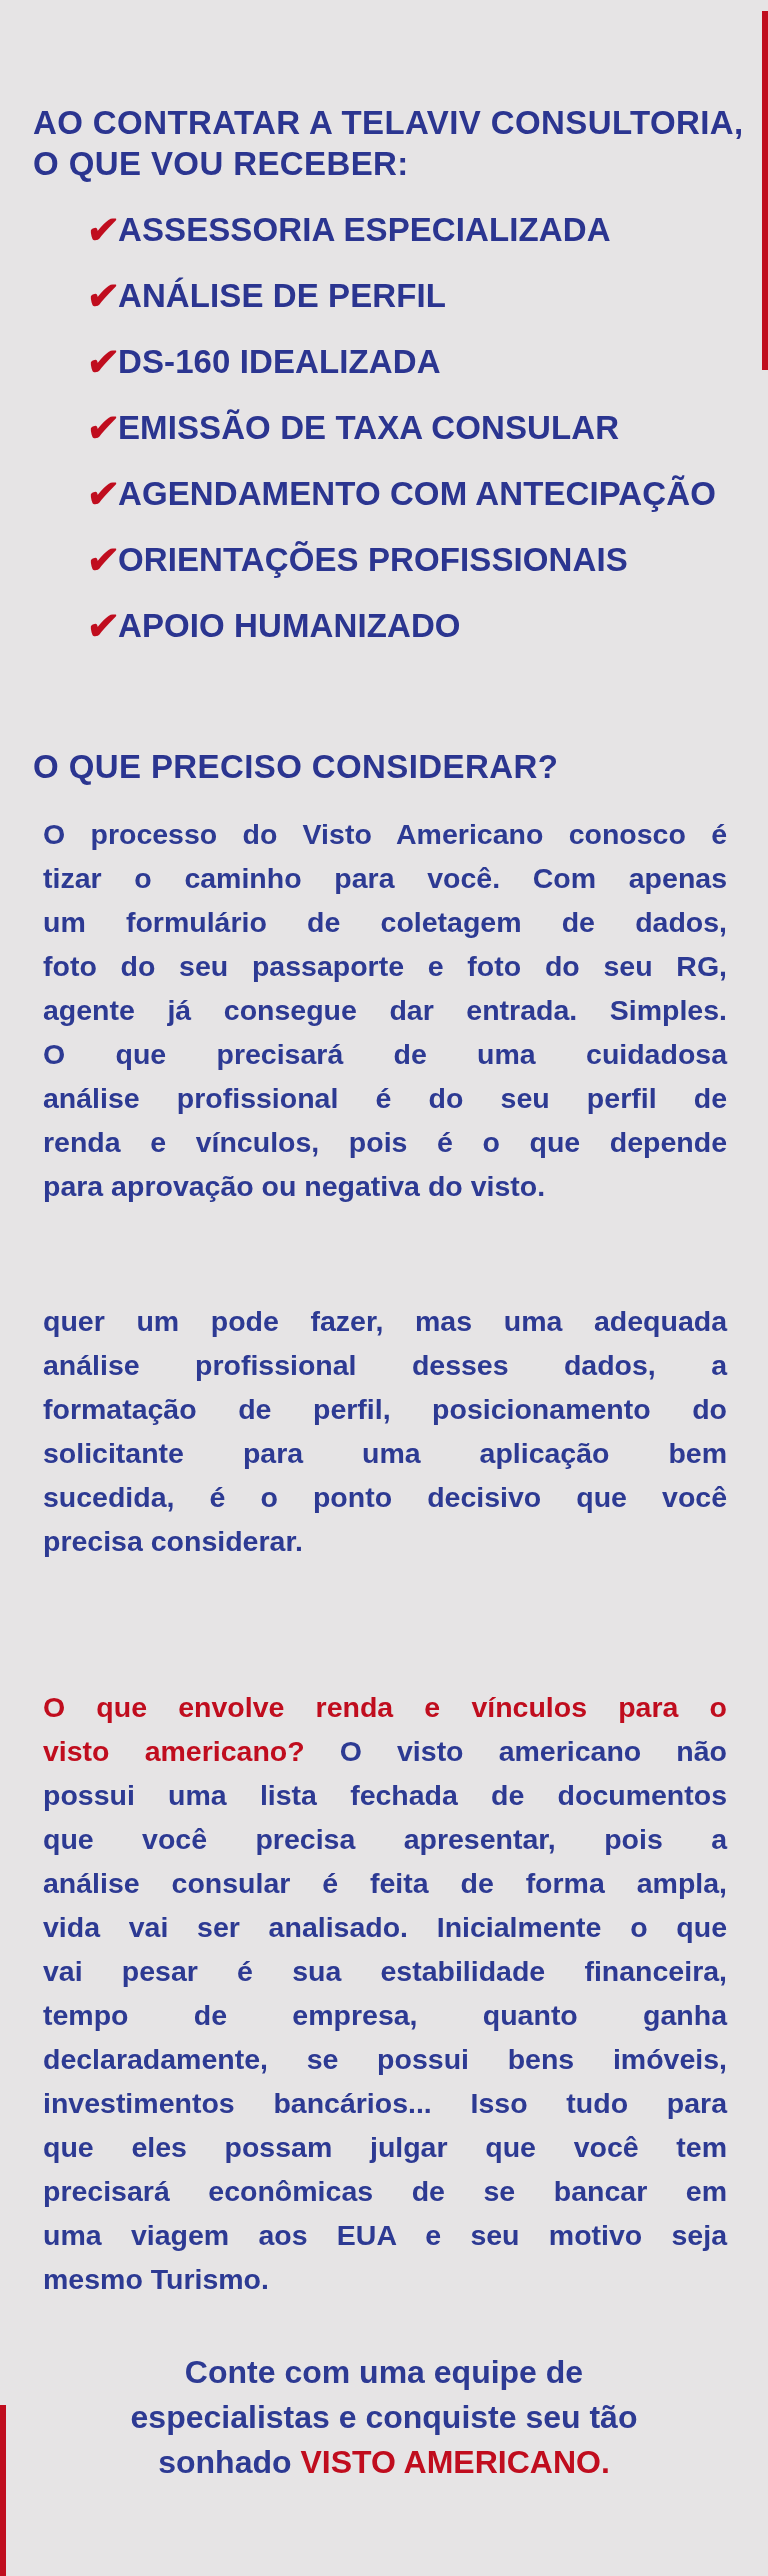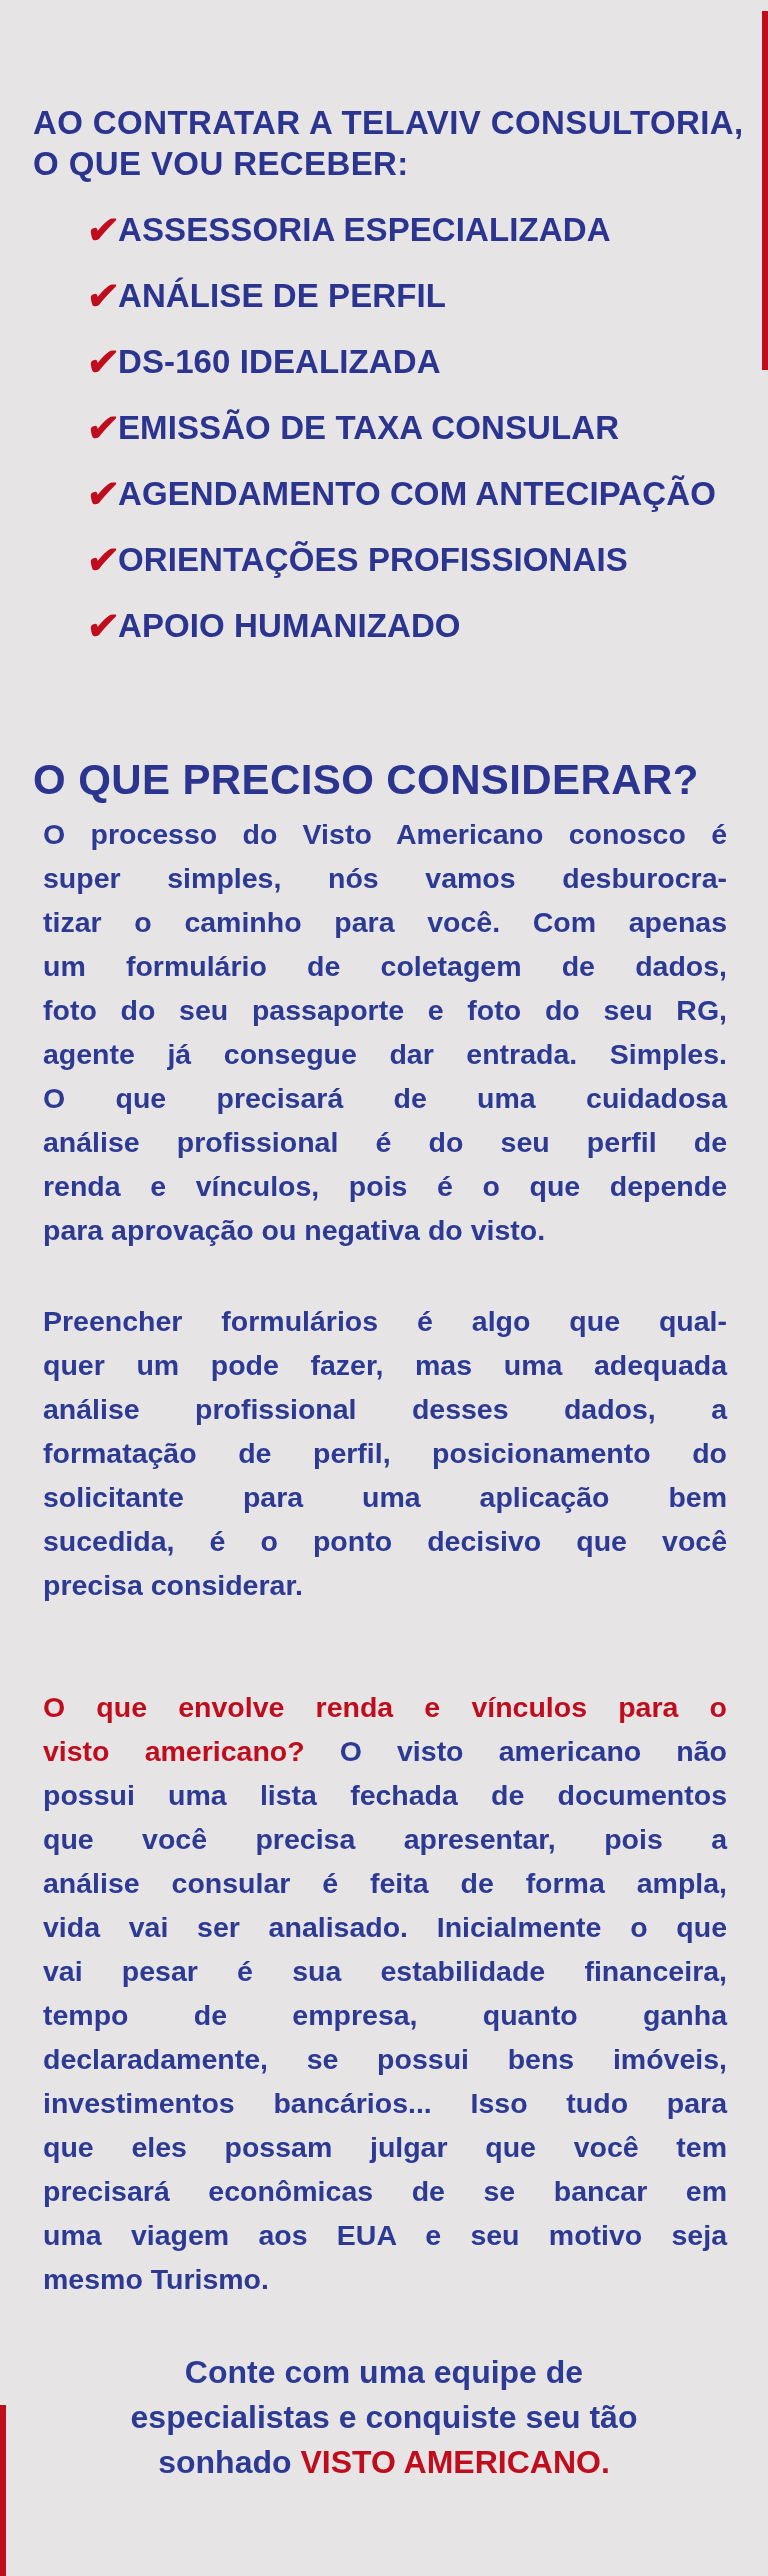--- a/index.html
+++ b/index.html
@@ -36,21 +36,21 @@
     transform:skewX(-6deg);
   }
   .benefits .label{
     color:var(--head,#2b3590);
     font-size:33px;font-weight:bold;letter-spacing:0.1px;
   }
 
   .h2{
     position:absolute;left:33px;top:721px;right:18px;
     color:var(--head,#2b3590);
-    font-size:42px;font-weight:bold;letter-spacing:0.4px;
+    font-size:33px;font-weight:bold;letter-spacing:0.4px;
   }
 
   .para{
     position:absolute;left:43px;width:684px;
     color:var(--body,#2d3a93);
     font-size:28.5px;line-height:44px;font-weight:bold;
   }
   .para .line{
     text-align:justify;
     text-align-last:justify;
@@ -113,33 +113,31 @@
       <li>
         <span class="check">✔</span>
         <span class="label">APOIO HUMANIZADO</span>
       </li>
     </ul>
 
   <h2 class="h2">O QUE PRECISO CONSIDERAR?</h2>
 
   <div class="para p1">
       <div class="line"><span>O processo do Visto Americano conosco é</span></div>
-      <div class="line"><span>super simples, nós vamos desburocra-</span></div>
       <div class="line"><span>tizar o caminho para você. Com apenas</span></div>
       <div class="line"><span>um formulário de coletagem de dados,</span></div>
       <div class="line"><span>foto do seu passaporte e foto do seu RG,</span></div>
       <div class="line"><span>agente já consegue dar entrada. Simples.</span></div>
       <div class="line"><span>O que precisará de uma cuidadosa</span></div>
       <div class="line"><span>análise profissional é do seu perfil de</span></div>
       <div class="line"><span>renda e vínculos, pois é o que depende</span></div>
       <div class="line last"><span>para aprovação ou negativa do visto.</span></div>
     </div>
 
   <div class="para p2">
-      <div class="line"><span>Preencher formulários é algo que qual-</span></div>
       <div class="line"><span>quer um pode fazer, mas uma adequada</span></div>
       <div class="line"><span>análise profissional desses dados, a</span></div>
       <div class="line"><span>formatação de perfil, posicionamento do</span></div>
       <div class="line"><span>solicitante para uma aplicação bem</span></div>
       <div class="line"><span>sucedida, é o ponto decisivo que você</span></div>
       <div class="line last"><span>precisa considerar.</span></div>
     </div>
 
   <div class="para p3">
       <div class="line"><span class="red">O que envolve renda e vínculos para o</span></div>

